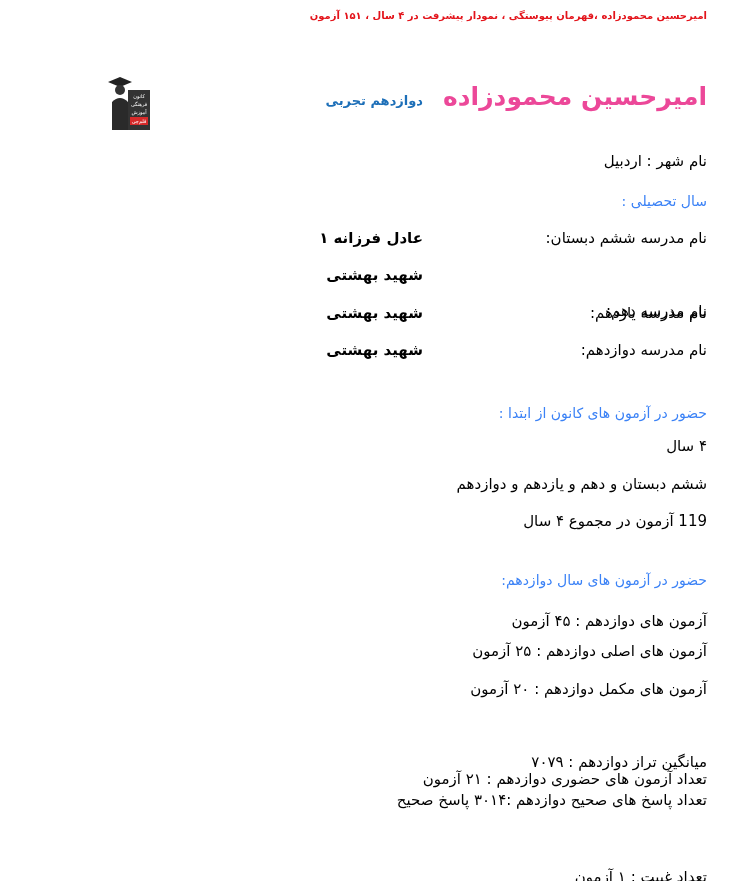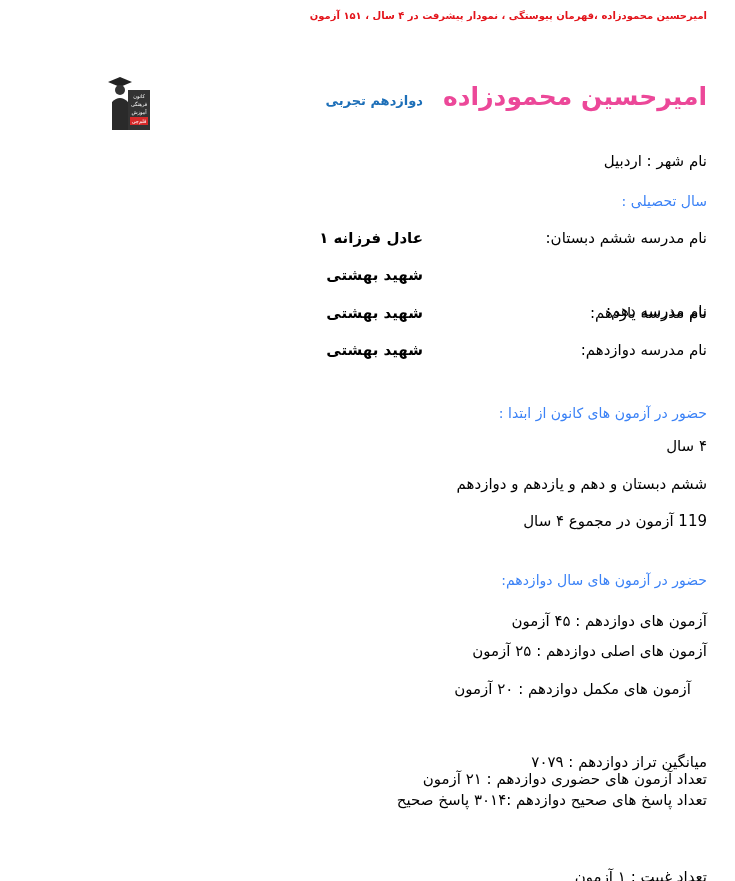--- a/index.html
+++ b/index.html
@@ -56,17 +56,17 @@
 <div class="abs val" style="top:341px; right:312px;">شهید بهشتی</div>
 
 <div class="abs red" style="top:405px; right:28px;">حضور در آزمون های کانون از ابتدا :</div>
 <div class="abs line" style="top:437px; right:28px;">۴ سال</div>
 <div class="abs line" style="top:475px; right:28px;">ششم دبستان و دهم و یازدهم و دوازدهم</div>
 <div class="abs line" style="top:512px; right:28px;">119 آزمون در مجموع ۴ سال</div>
 
 <div class="abs red" style="top:572px; right:28px;text-align:center;">حضور در آزمون های سال دوازدهم:</div>
 <div class="abs line" style="top:584px; right:28px;margin-top:28px;">آزمون های دوازدهم : ۴۵ آزمون</div>
 <div class="abs line" style="top:642px; right:28px;">آزمون های اصلی دوازدهم : ۲۵ آزمون</div>
-<div class="abs line" style="top:680px; right:44px;">آزمون های مکمل دوازدهم : ۲۰ آزمون</div>
+<div class="abs line" style="top:680px; right:28px;">آزمون های مکمل دوازدهم : ۲۰ آزمون</div>
 <div class="abs line" style="top:717px; right:28px;margin-top:36px;">میانگین تراز دوازدهم : ۷۰۷۹</div>
 <div class="abs line" style="top:754px; right:28px;margin-top:16px;">تعداد آزمون های حضوری دوازدهم : ۲۱ آزمون</div>
 <div class="abs line" style="top:791px; right:28px;">تعداد پاسخ های صحیح دوازدهم :۳۰۱۴ پاسخ صحیح</div>
 <div class="abs line" style="top:827px; right:28px;margin-top:41px;">تعداد غیبت : ۱ آزمون</div>
 
 </body></html>

